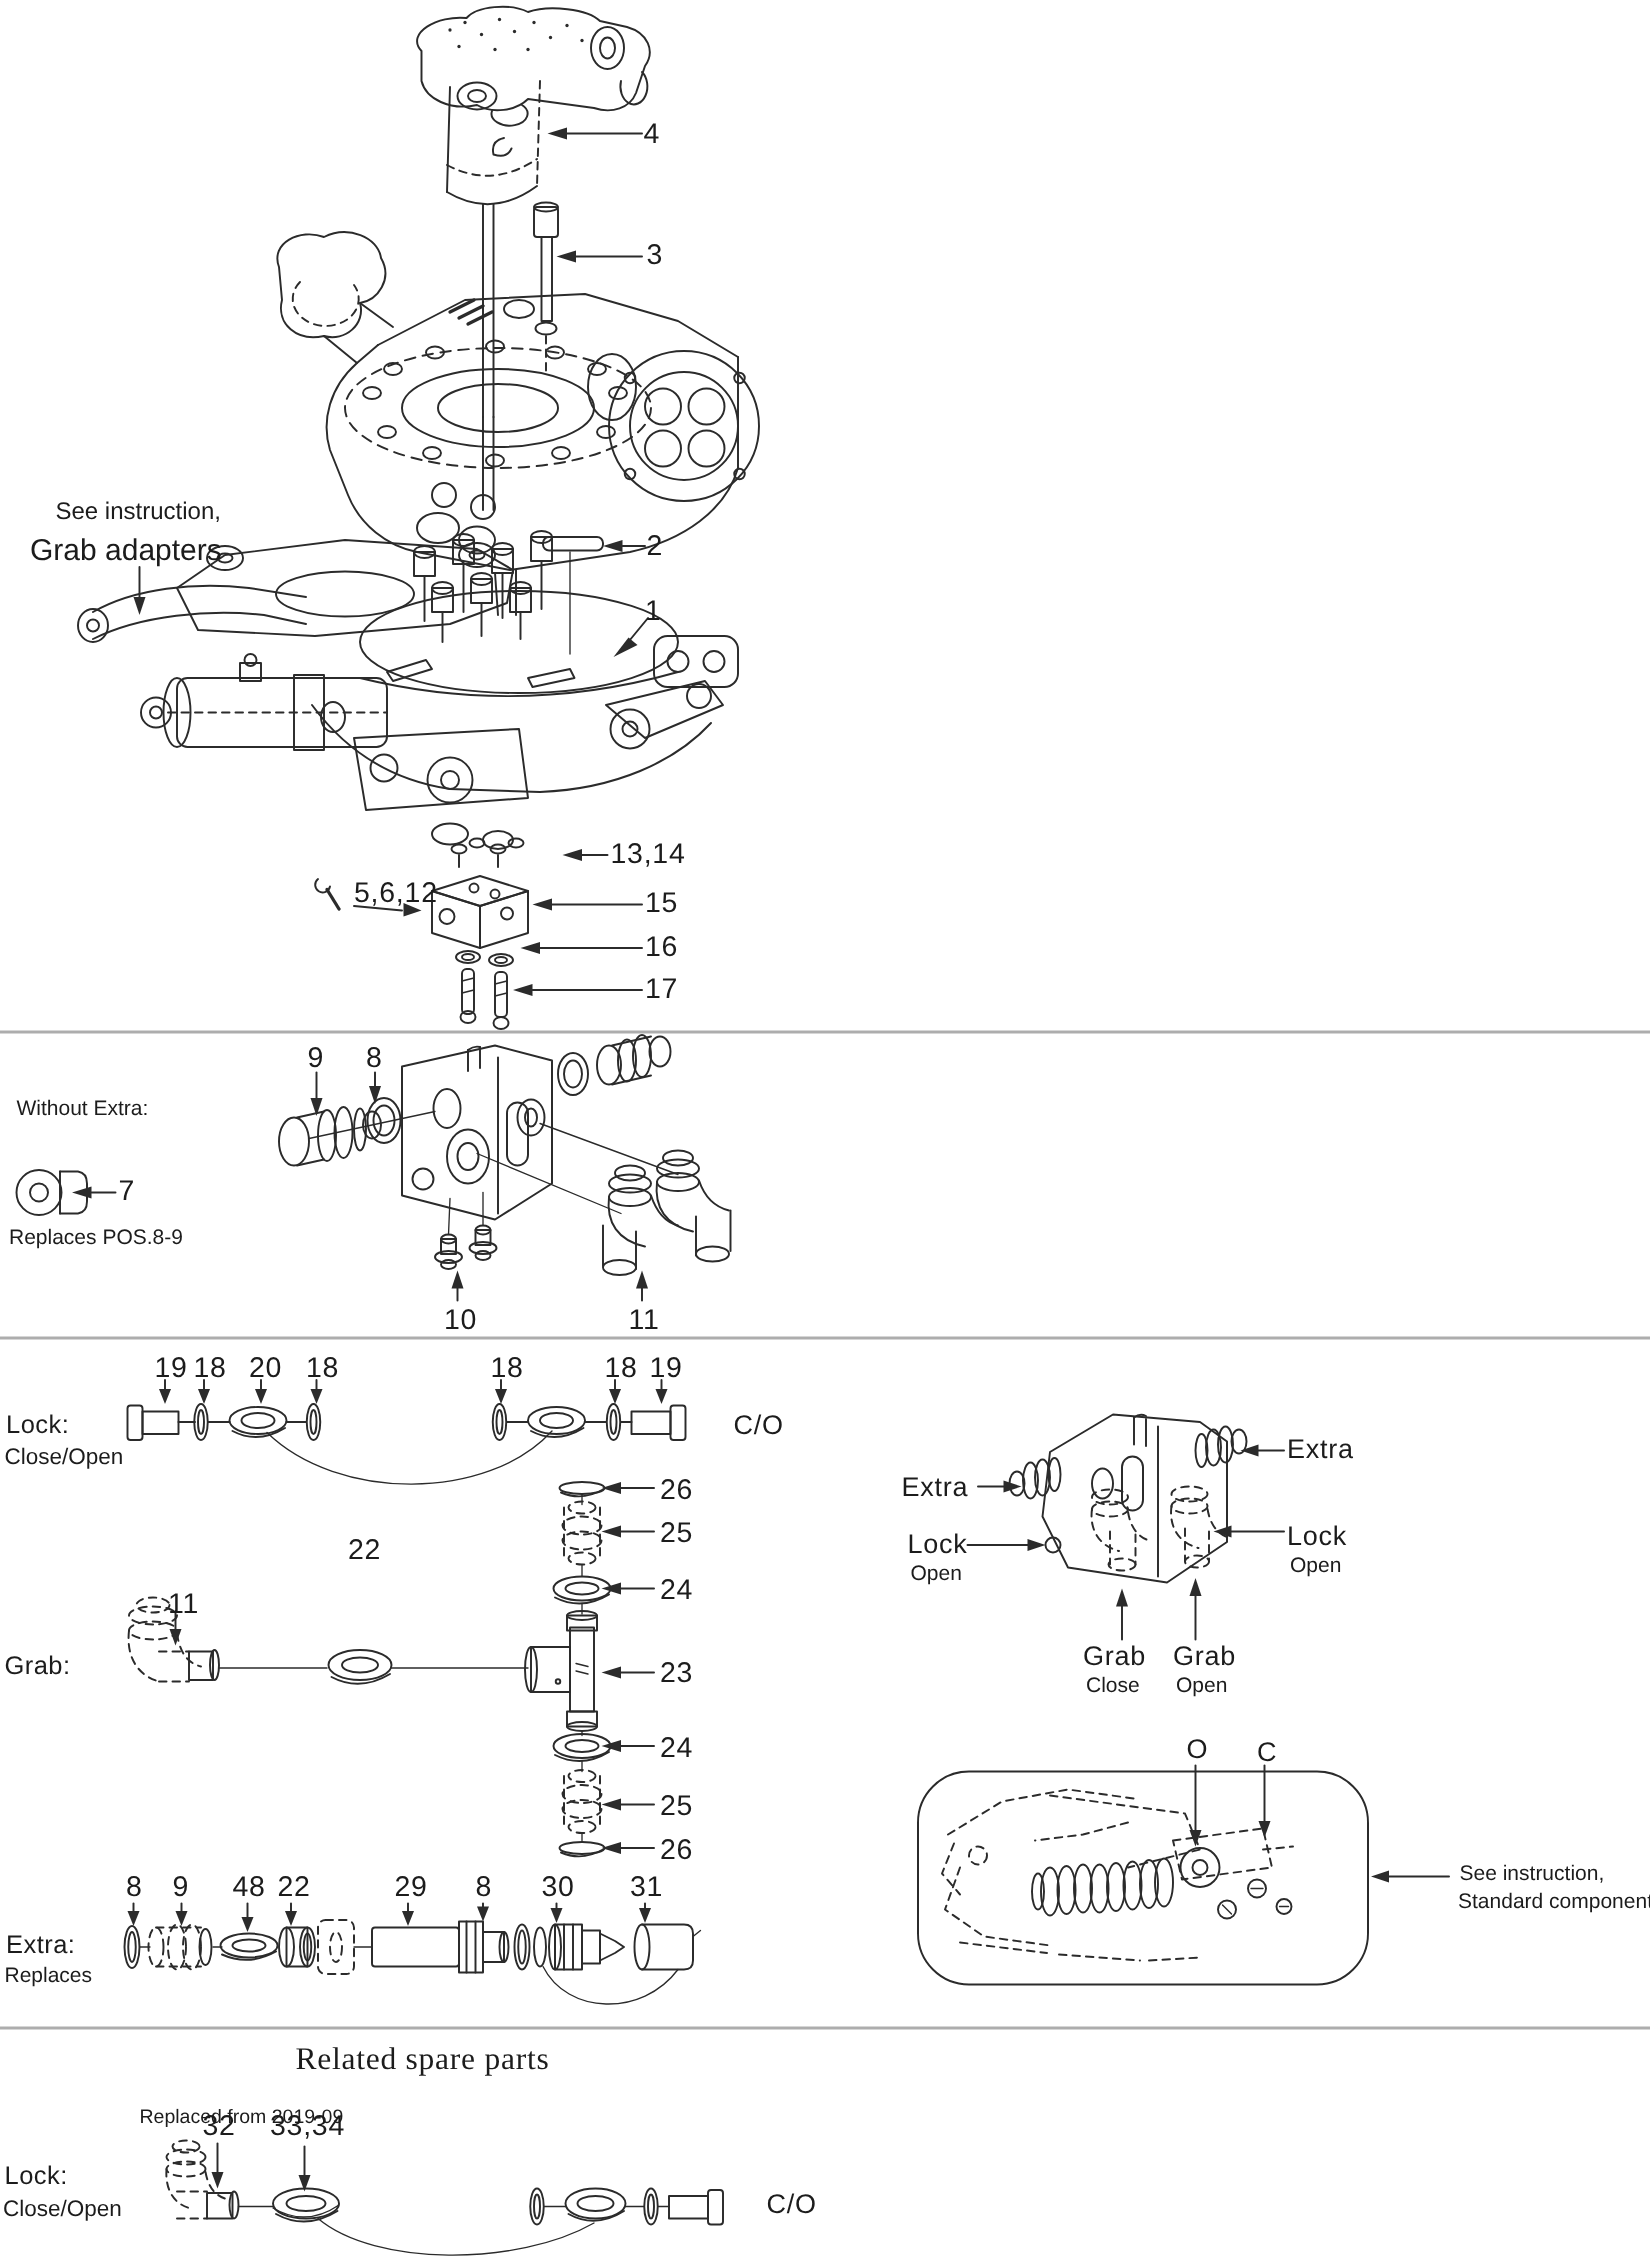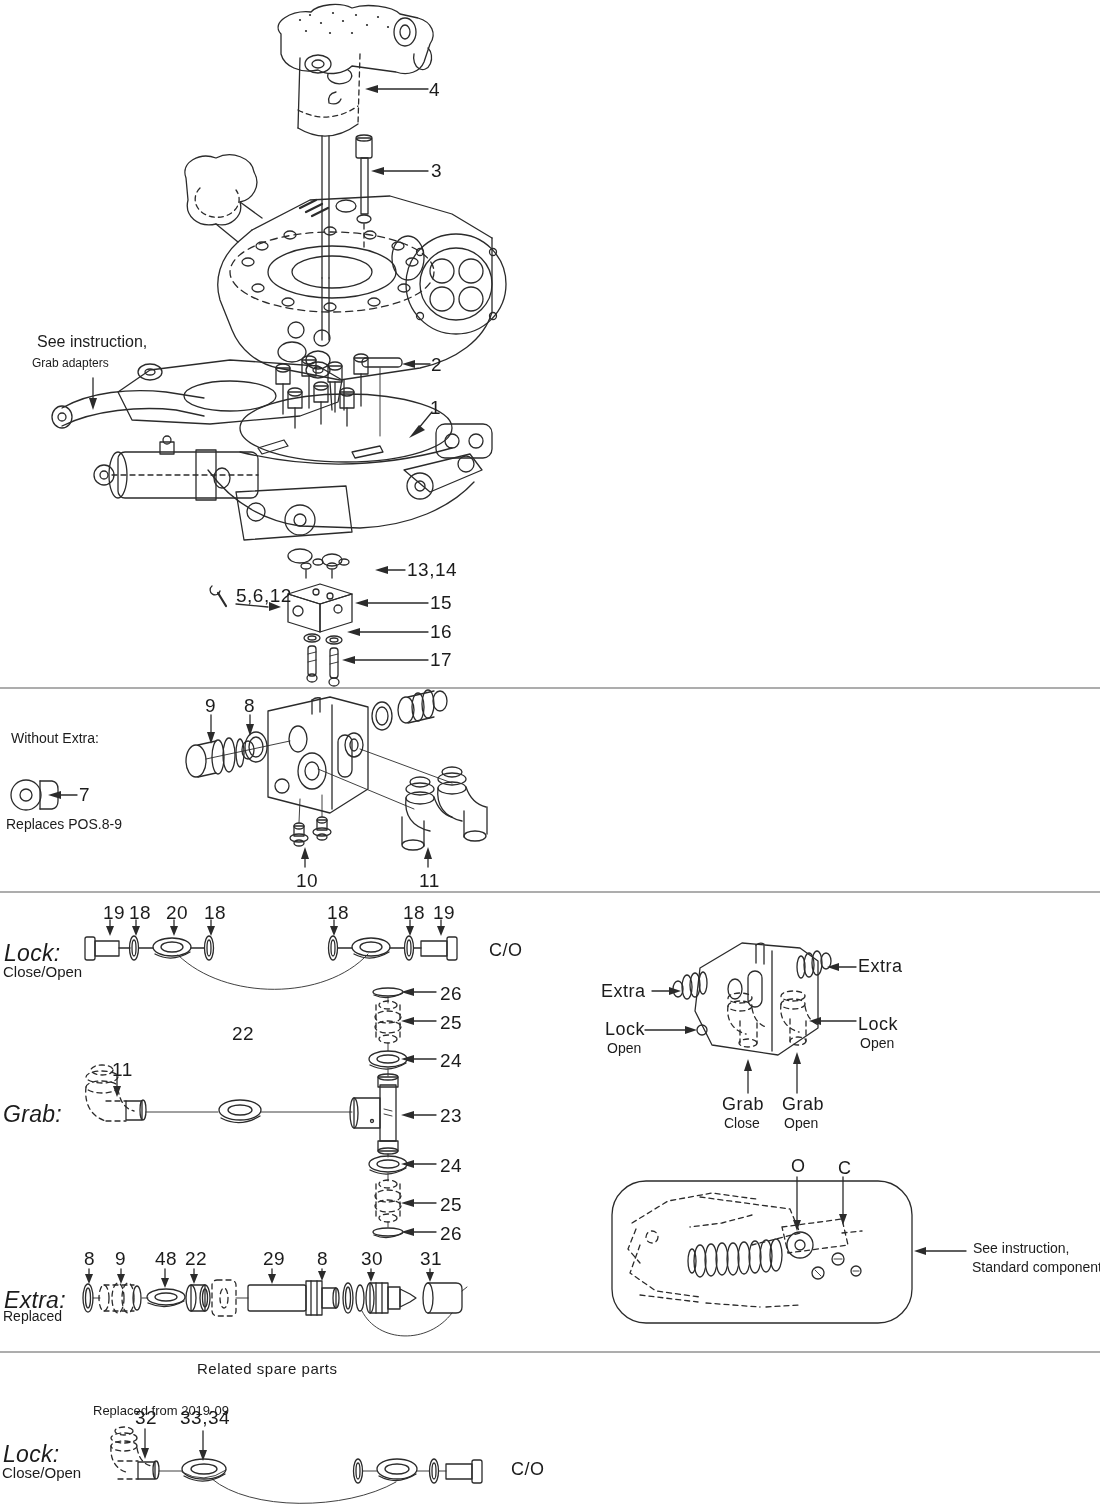--- a/index.html
+++ b/index.html
@@ -9,26 +9,26 @@
   .art *{stroke:#2b2b2b;stroke-width:1.3;fill:none;stroke-linecap:round;stroke-linejoin:round;}
   .art .ah{fill:#2b2b2b;stroke:none;}
   .art .dsh{stroke-dasharray:5,4;}
   .art .d2{stroke-dasharray:7,5;}
   .art .thin{stroke-width:0.9;}
   .art .thick{stroke-width:2.2;}
   .divider{position:absolute;left:0;width:1100px;height:2px;background:#adadad;}
   .t{position:absolute;line-height:1.05;white-space:nowrap;}
   .num{font-size:19px;letter-spacing:.5px;}
   .big{font-size:18px;letter-spacing:.5px;}
-  .rowlab{font-size:23px;letter-spacing:.3px;font-style:italic;}
+  .rowlab{font-size:17px;letter-spacing:.3px;}
   .sublab{font-size:15px;}
   .small{font-size:14px;}
   .tiny{font-size:13px;}
   .it{}
-  .title{font-size:15px;letter-spacing:.5px;}
+  .title{font-size:21px;letter-spacing:.5px;font-family:Liberation Serif, serif;}
 </style>
 </head>
 <body>
 
 <div class="page">
 
   <svg class="art" style="top:0" width="1100" height="687" viewBox="0 0 1100 687">
     <g>
       <path d="M281,34 C270,22 292,10 311,12 C318,4 340,2 352,8 C366,3 392,6 400,14 L418,18 C432,22 437,34 430,44 L424,62 C420,72 408,76 396,72 L352,66 C344,74 328,76 318,70 C300,74 284,66 281,54 Z"></path>
       <ellipse cx="405" cy="32" rx="11" ry="14"></ellipse>
@@ -241,21 +241,21 @@
     </g>
     <g>
       <path class="thick" d="M218,593 L226,606"></path>
       <path d="M212,586 a5,5 0 1 0 8,5"></path>
     </g>
   </svg>
 
   <div class="t num" style="left:429px;top:80px">4</div>
   <div class="t num" style="left:431px;top:161px">3</div>
   <div class="t it" style="left:37px;top:334px;font-size:16px">See instruction,</div>
-  <div class="t" style="left:32px;top:357px;font-size:12px">Grab adapters</div>
+  <div class="t" style="left:20px;top:357px;font-size:20px">Grab adapters</div>
   <div class="t num" style="left:431px;top:355px">2</div>
   <div class="t num" style="left:430px;top:398px">1</div>
   <div class="t num" style="left:407px;top:560px">13,14</div>
   <div class="t num" style="left:236px;top:586px">5,6,12</div>
   <div class="t num" style="left:430px;top:593px">15</div>
   <div class="t num" style="left:430px;top:622px">16</div>
   <div class="t num" style="left:430px;top:650px">17</div>
 
   <div class="divider" style="top:687px"></div>
 
@@ -689,21 +689,21 @@
   <div class="t small" style="left:724px;top:1116px">Close</div>
   <div class="t big" style="left:782px;top:1095px">Grab</div>
   <div class="t small" style="left:784px;top:1116px">Open</div>
 
   <div class="t big" style="left:791px;top:1157px">O</div>
   <div class="t big" style="left:838px;top:1159px">C</div>
   <div class="t it small" style="left:973px;top:1241px">See instruction,</div>
   <div class="t small" style="left:972px;top:1260px">Standard components</div>
 
   <div class="t rowlab" style="left:4px;top:1288px">Extra:</div>
-  <div class="t small" style="left:3px;top:1309px">Replaced</div>
+  <div class="t small" style="left:3px;top:1309px">Replaces</div>
   <div class="t num" style="left:84px;top:1249px">8</div>
   <div class="t num" style="left:115px;top:1249px">9</div>
   <div class="t num" style="left:155px;top:1249px">48</div>
   <div class="t num" style="left:185px;top:1249px">22</div>
   <div class="t num" style="left:263px;top:1249px">29</div>
   <div class="t num" style="left:317px;top:1249px">8</div>
   <div class="t num" style="left:361px;top:1249px">30</div>
   <div class="t num" style="left:420px;top:1249px">31</div>
 
   <div class="divider" style="top:1351px"></div>

